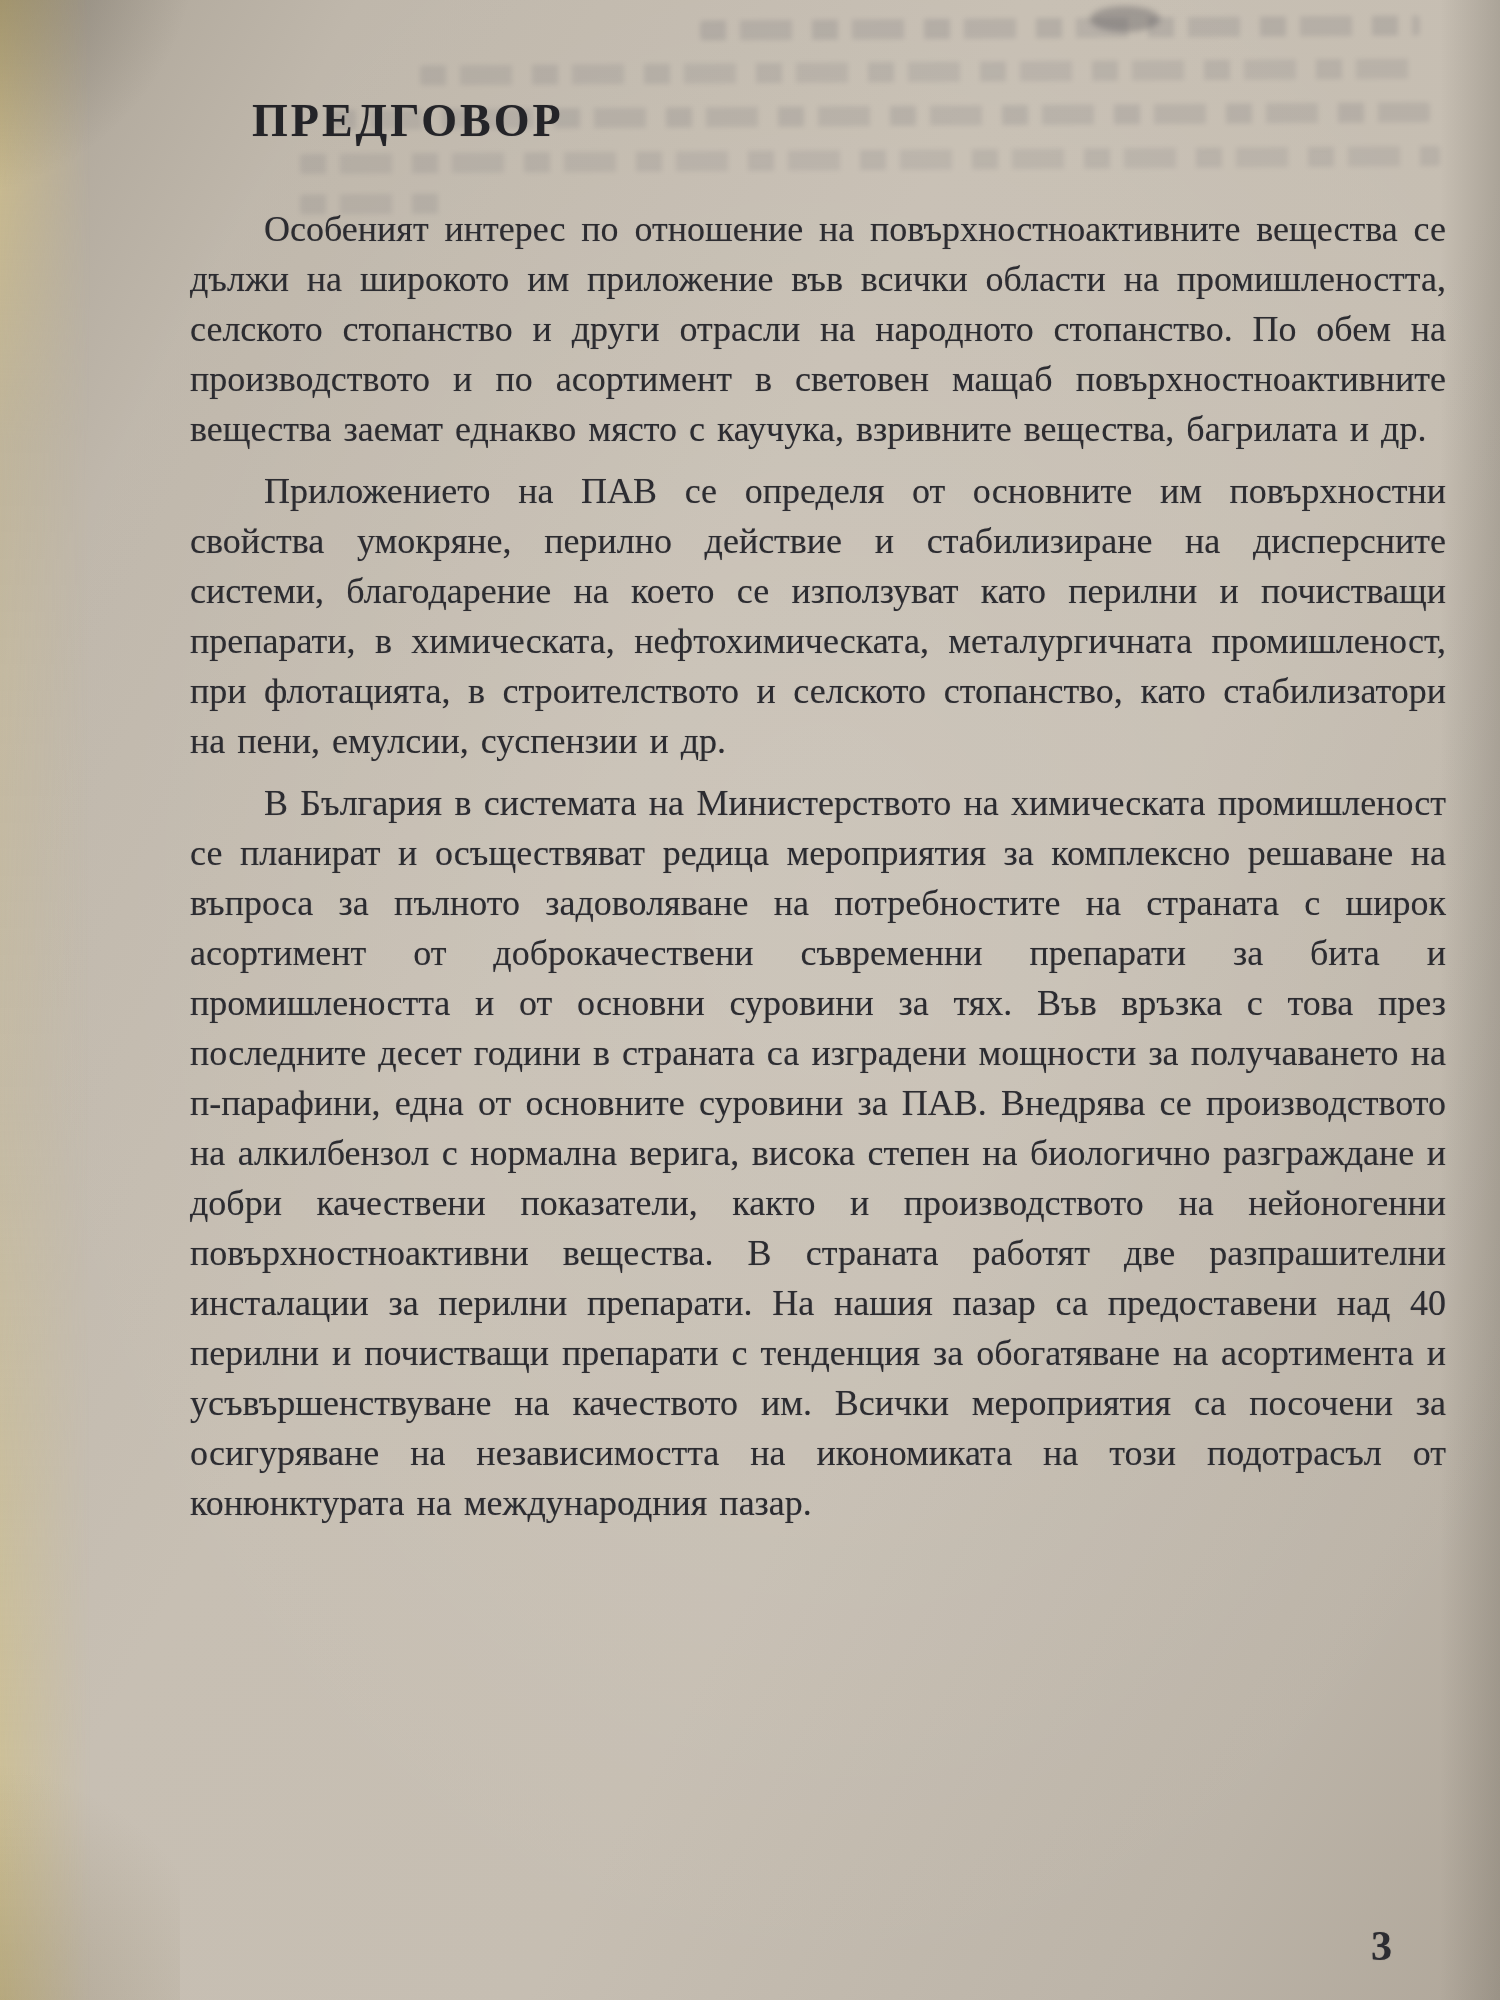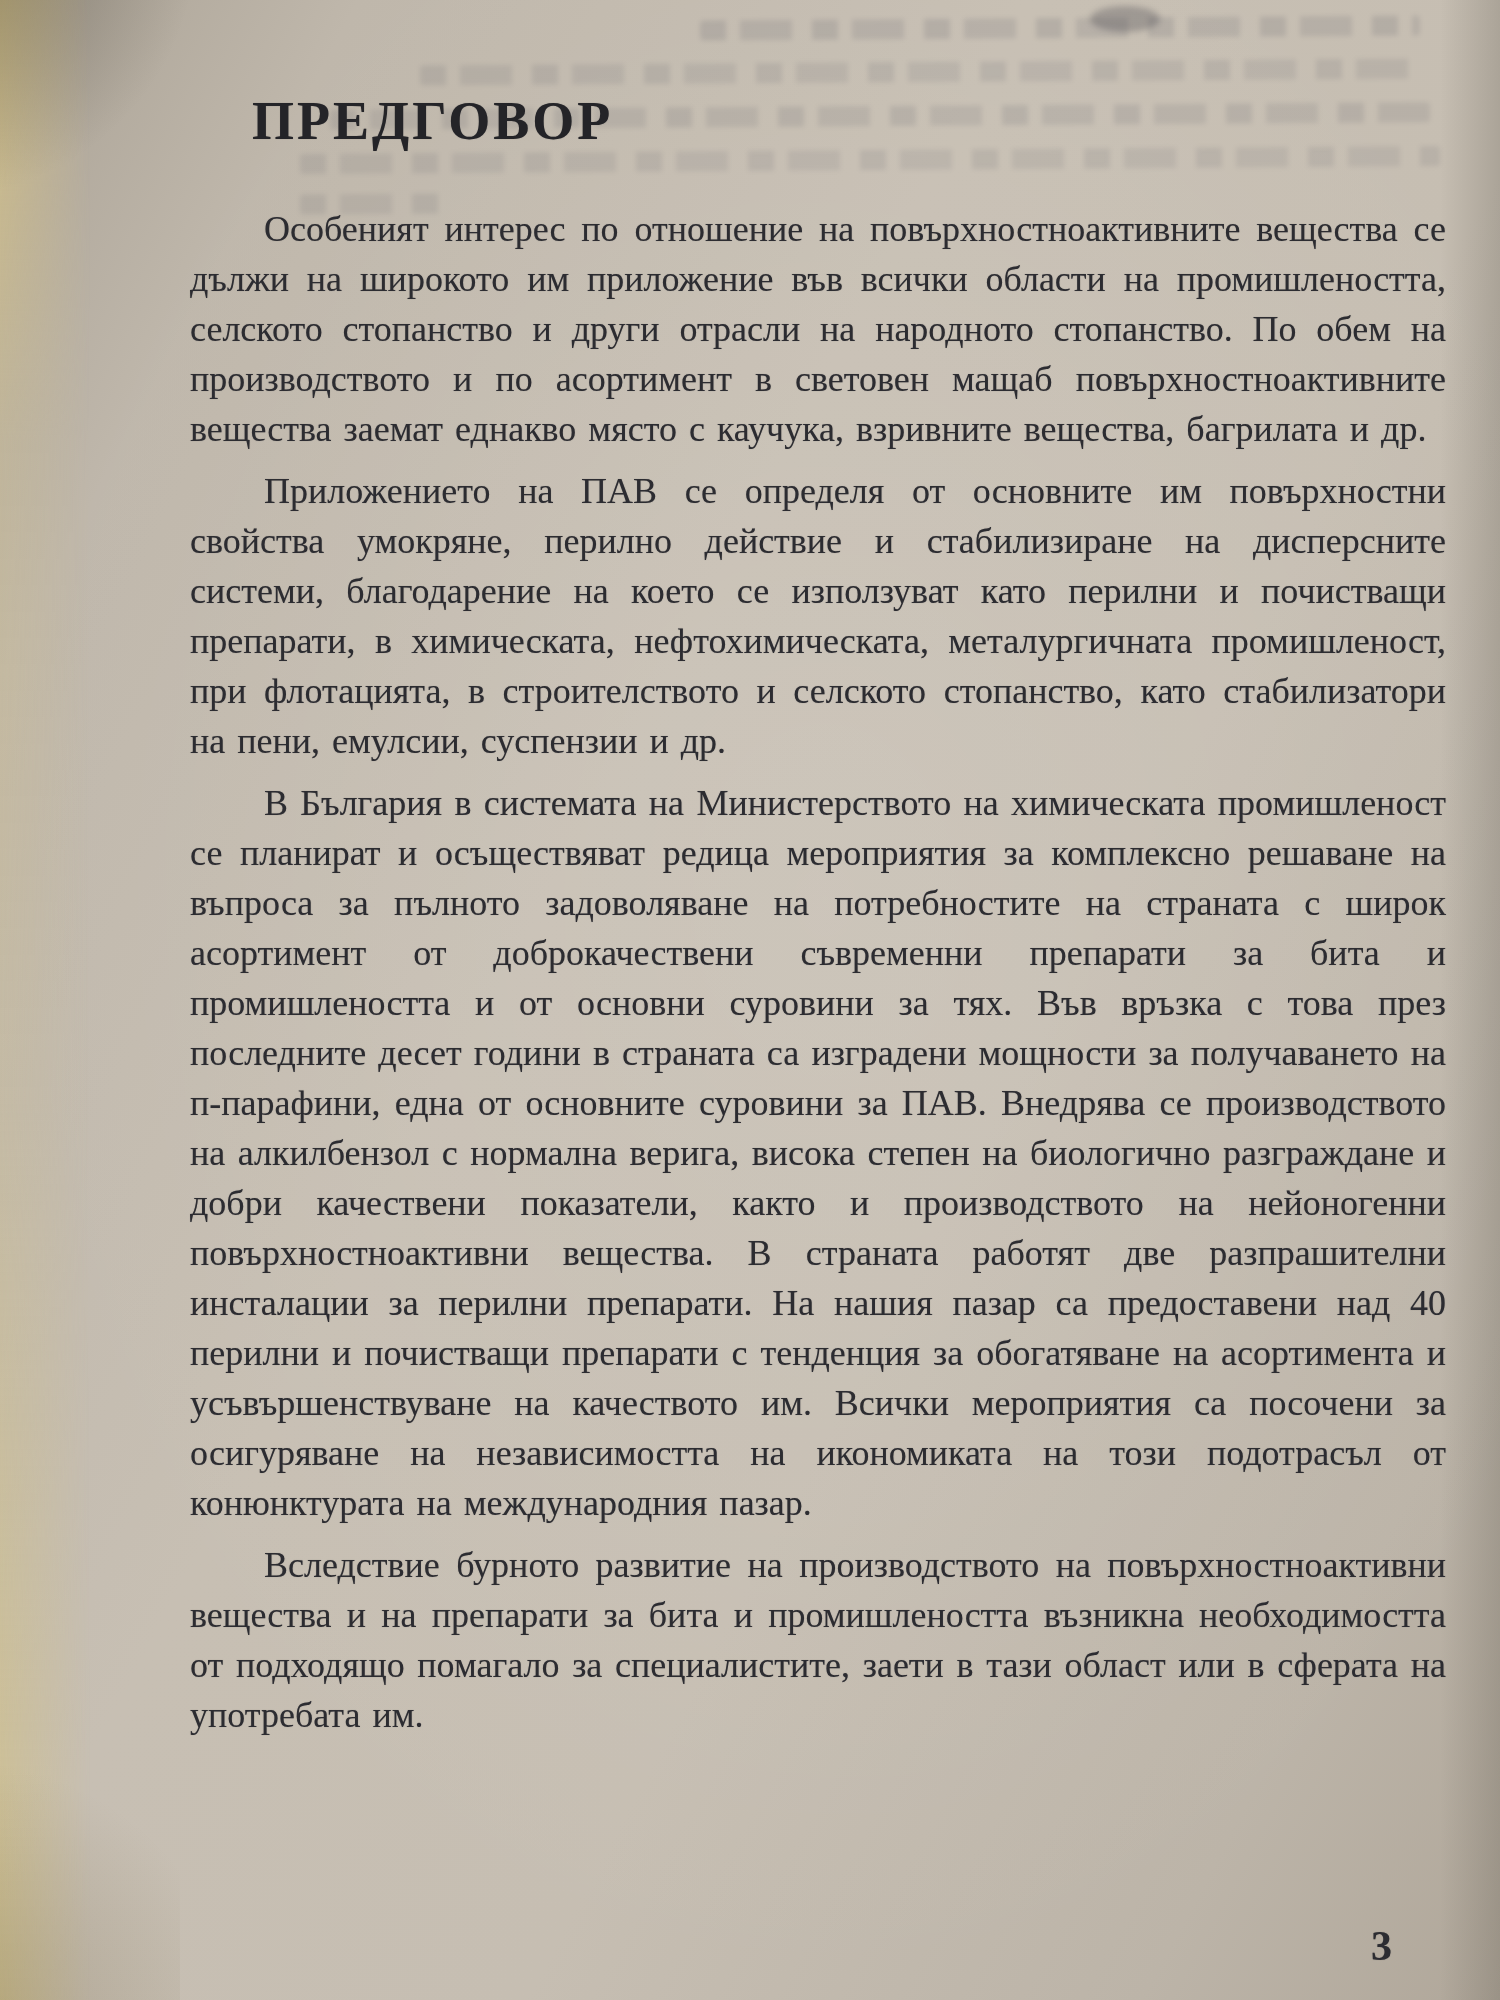--- a/index.html
+++ b/index.html
@@ -78,21 +78,21 @@
     width: 1280px;
     color: #2c2c31;
     font-size: 36px;
     line-height: 50px;
     text-align: justify;
     word-spacing: 3px;
     text-shadow: 0 0 1px rgba(44,44,49,0.35);
   }
   .title {
     margin: 0 0 58px 74px;
-    font-size: 54px;
+    font-size: 46px;
     font-weight: bold;
     letter-spacing: 3px;
     line-height: 50px;
     text-align: left;
     color: #242428;
   }
   .para {
     margin: 12px;
     text-indent: 74px;
   }
@@ -120,17 +120,16 @@
   <div class="bleed b3"></div>
   <div class="bleed b4"></div>
   <div class="bleed b5"></div>
   <div class="smudge-tr"></div>
 
   <div class="content">
     <h1 class="title">ПРЕДГОВОР</h1>
     <p class="para">Особеният интерес по отношение на повърхностноактивните вещества се дължи на широкото им приложение във всички области на промишлеността, селското стопанство и други отрасли на народното стопанство. По обем на производството и по асортимент в световен мащаб повърхностноактивните вещества заемат еднакво място с каучука, взривните вещества, багрилата и др.</p>
     <p class="para">Приложението на ПАВ се определя от основните им повърхностни свойства умокряне, перилно действие и стабилизиране на дисперсните системи, благодарение на което се използуват като перилни и почистващи препарати, в химическата, нефтохимическата, металургичната промишленост, при флотацията, в строителството и селското стопанство, като стабилизатори на пени, емулсии, суспензии и др.</p>
     <p class="para">В България в системата на Министерството на химическата промишленост се планират и осъществяват редица мероприятия за комплексно решаване на въпроса за пълното задоволяване на потребностите на страната с широк асортимент от доброкачествени съвременни препарати за бита и промишлеността и от основни суровини за тях. Във връзка с това през последните десет години в страната са изградени мощности за получаването на п-парафини, една от основните суровини за ПАВ. Внедрява се производството на алкилбензол с нормална верига, висока степен на биологично разграждане и добри качествени показатели, както и производството на нейоногенни повърхностноактивни вещества. В страната работят две разпрашителни инсталации за перилни препарати. На нашия пазар са предоставени над 40 перилни и почистващи препарати с тенденция за обогатяване на асортимента и усъвършенствуване на качеството им. Всички мероприятия са посочени за осигуряване на независимостта на икономиката на този подотрасъл от конюнктурата на международния пазар.</p>
-    <p class="para">Вследствие бурното развитие на производството на повърхностноактивни вещества и на препарати за бита и промишлеността възникна необходимостта от подходящо помагало за специалистите, заети в тази област или в сферата на употребата им.</p>
   </div>
 
   <div class="page-number">3</div>
 </div>
 
 </body></html>

